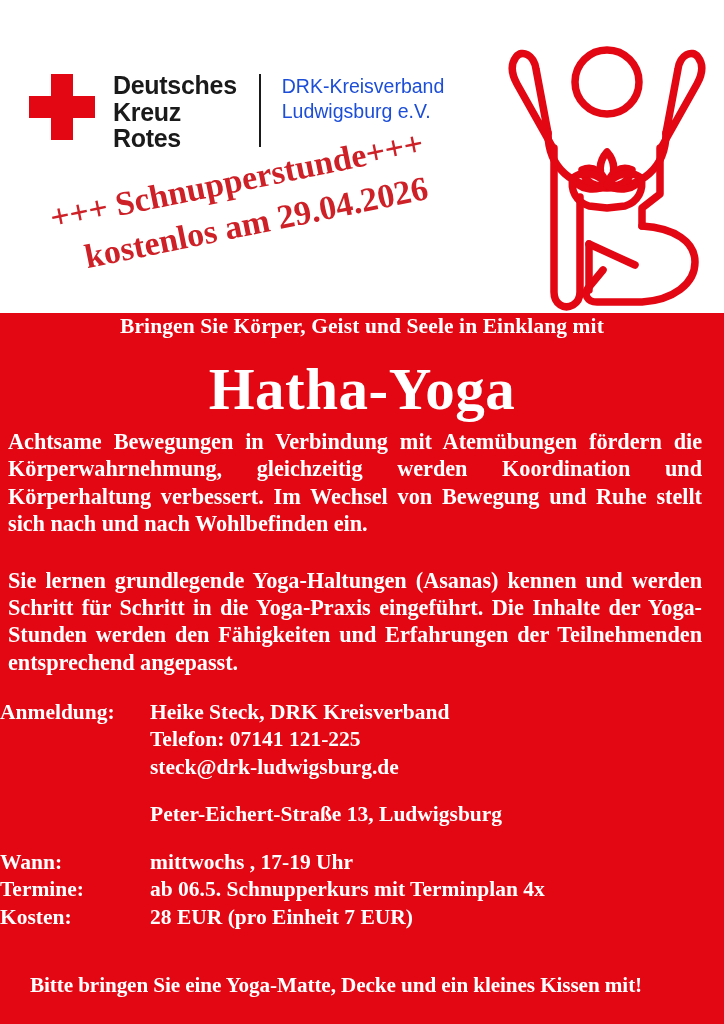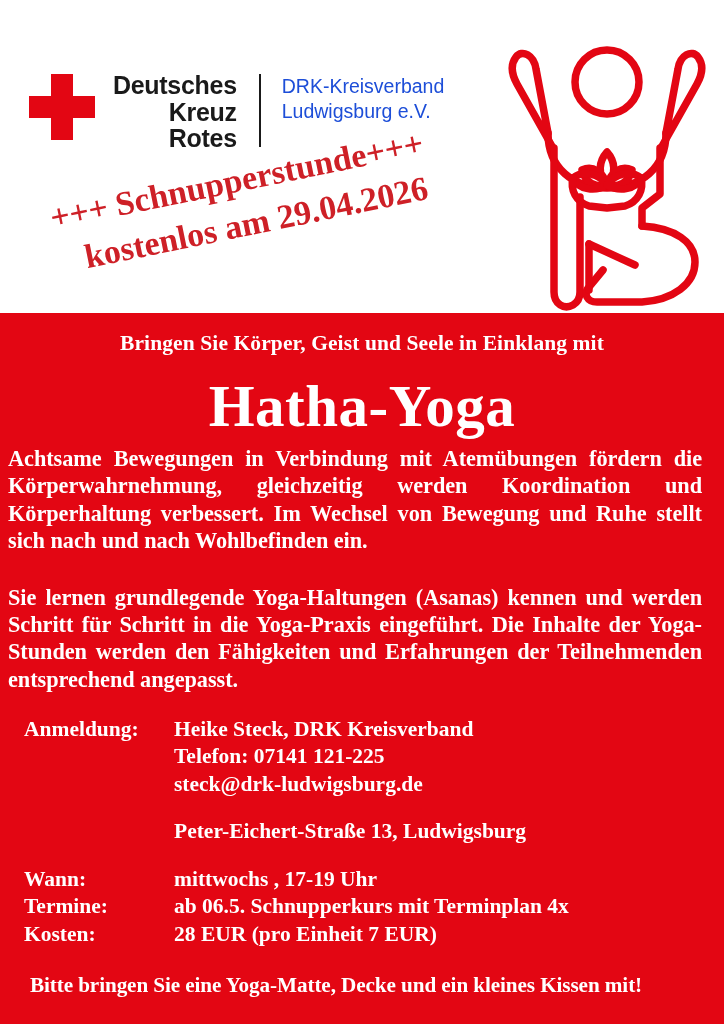--- a/index.html
+++ b/index.html
@@ -63,21 +63,20 @@
   }
   .drk-wordmark {
     margin-left: 18px;
     font-family: "Liberation Sans", sans-serif;
     font-weight: bold;
     font-size: 25px;
     line-height: 26.5px;
     letter-spacing: -0.3px;
     color: #1a1a1a;
     white-space: nowrap;
-    text-align: right;
   }
   .lockup-divider {
     width: 2px;
     height: 73px;
     background: #1a1a1a;
     margin-left: 22px;
     margin-top: 2px;
     flex: none;
   }
   .kv-name {
@@ -128,21 +127,20 @@
     height: 711px;
     background: #E30613;
     color: #ffffff;
   }
 
   .kicker {
     text-align: center;
     font-weight: bold;
     font-size: 21.5px;
     line-height: 26px;
-    padding-top: 17px;
     letter-spacing: 0.1px;
   }
 
   .main-title {
     text-align: center;
     font-weight: bold;
     font-size: 59px;
     line-height: 66px;
     letter-spacing: 0.5px;
     margin-top: 17px;
@@ -157,21 +155,20 @@
     text-align: justify;
     font-weight: bold;
     letter-spacing: -0.05px;
   }
   .para.first { margin-top: 6px; }
   .para.second { margin-top: 29px; }
 
   
   .details {
     margin-top: 14px;
-    padding-left: 24px;
   }
   .detail-group { display: block; }
   .detail-group + .detail-group { margin-top: 20px; }
 
   .drow {
     display: flex;
     align-items: baseline;
     font-size: 21.5px;
     line-height: 27.5px;
     font-weight: bold;

